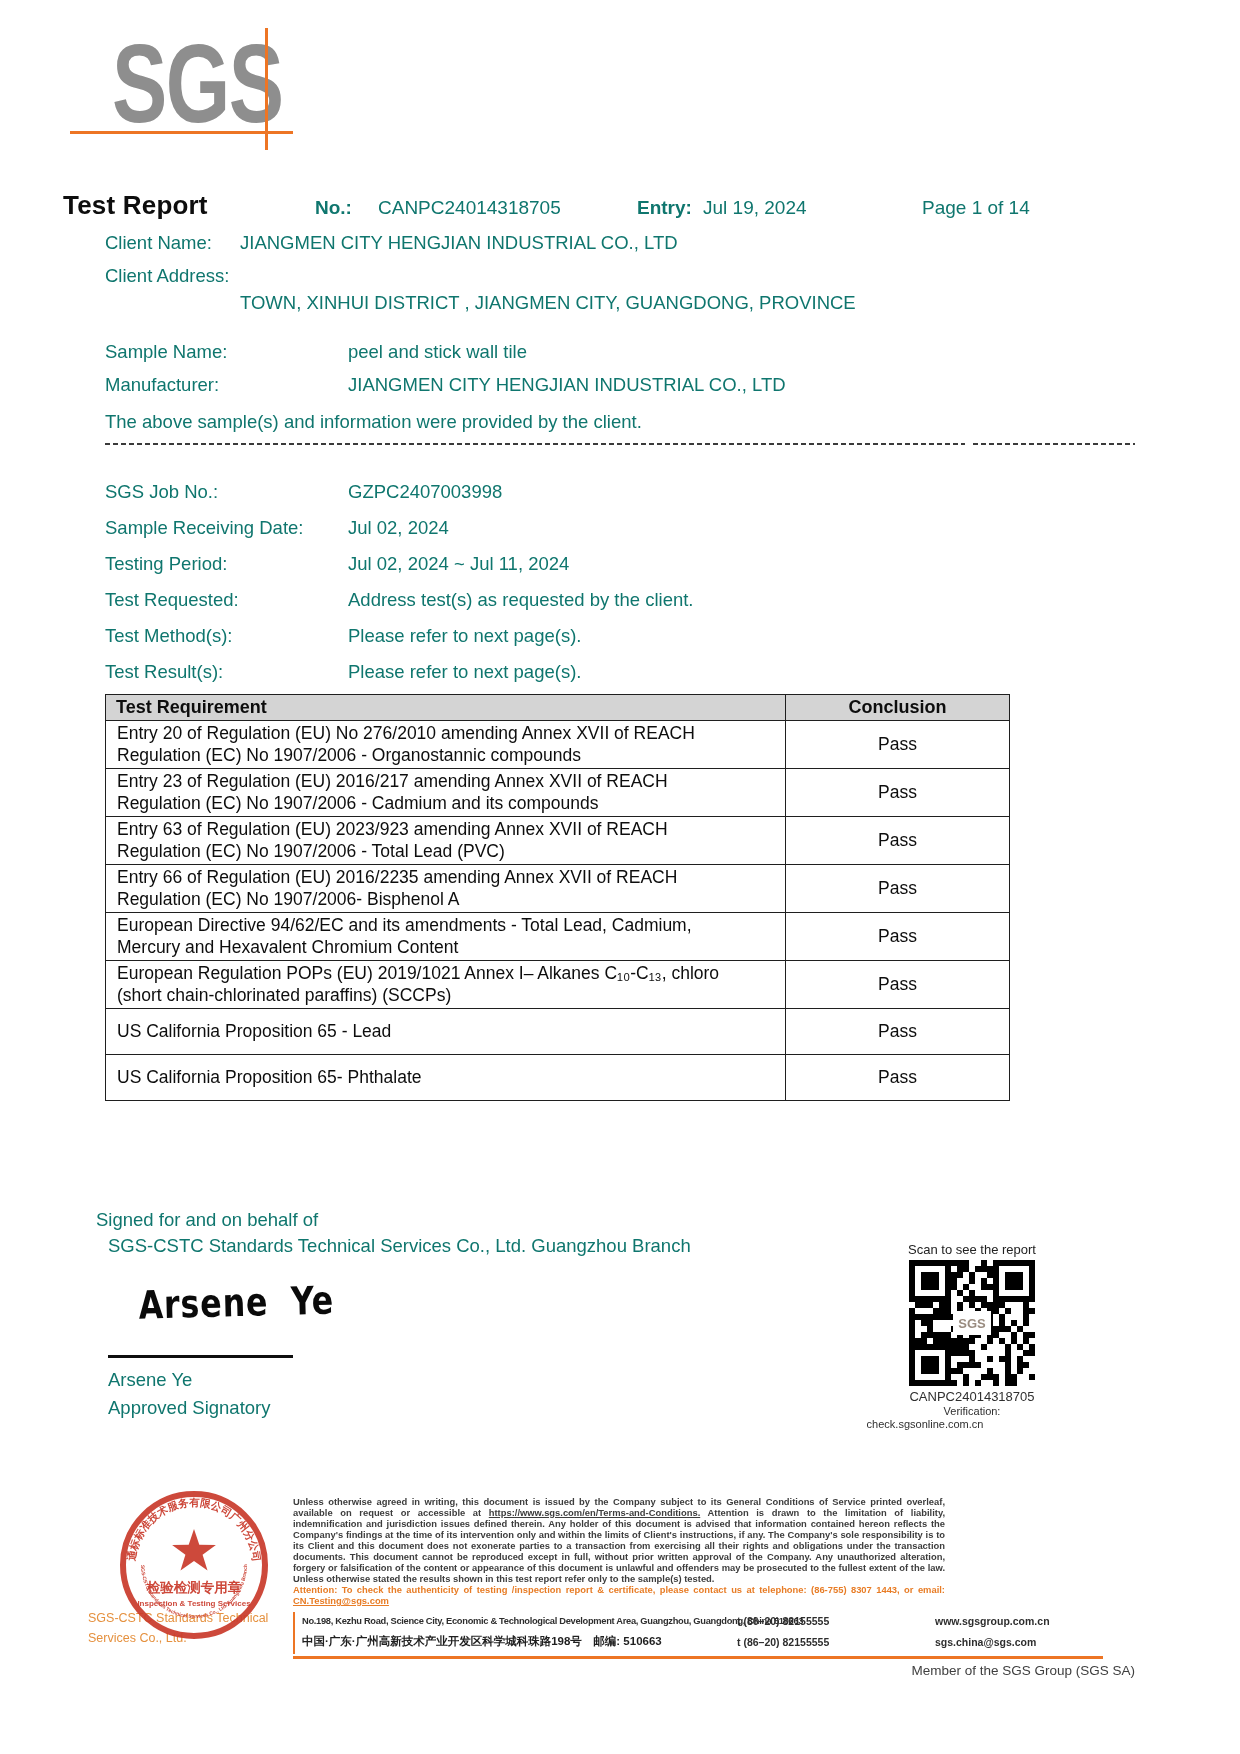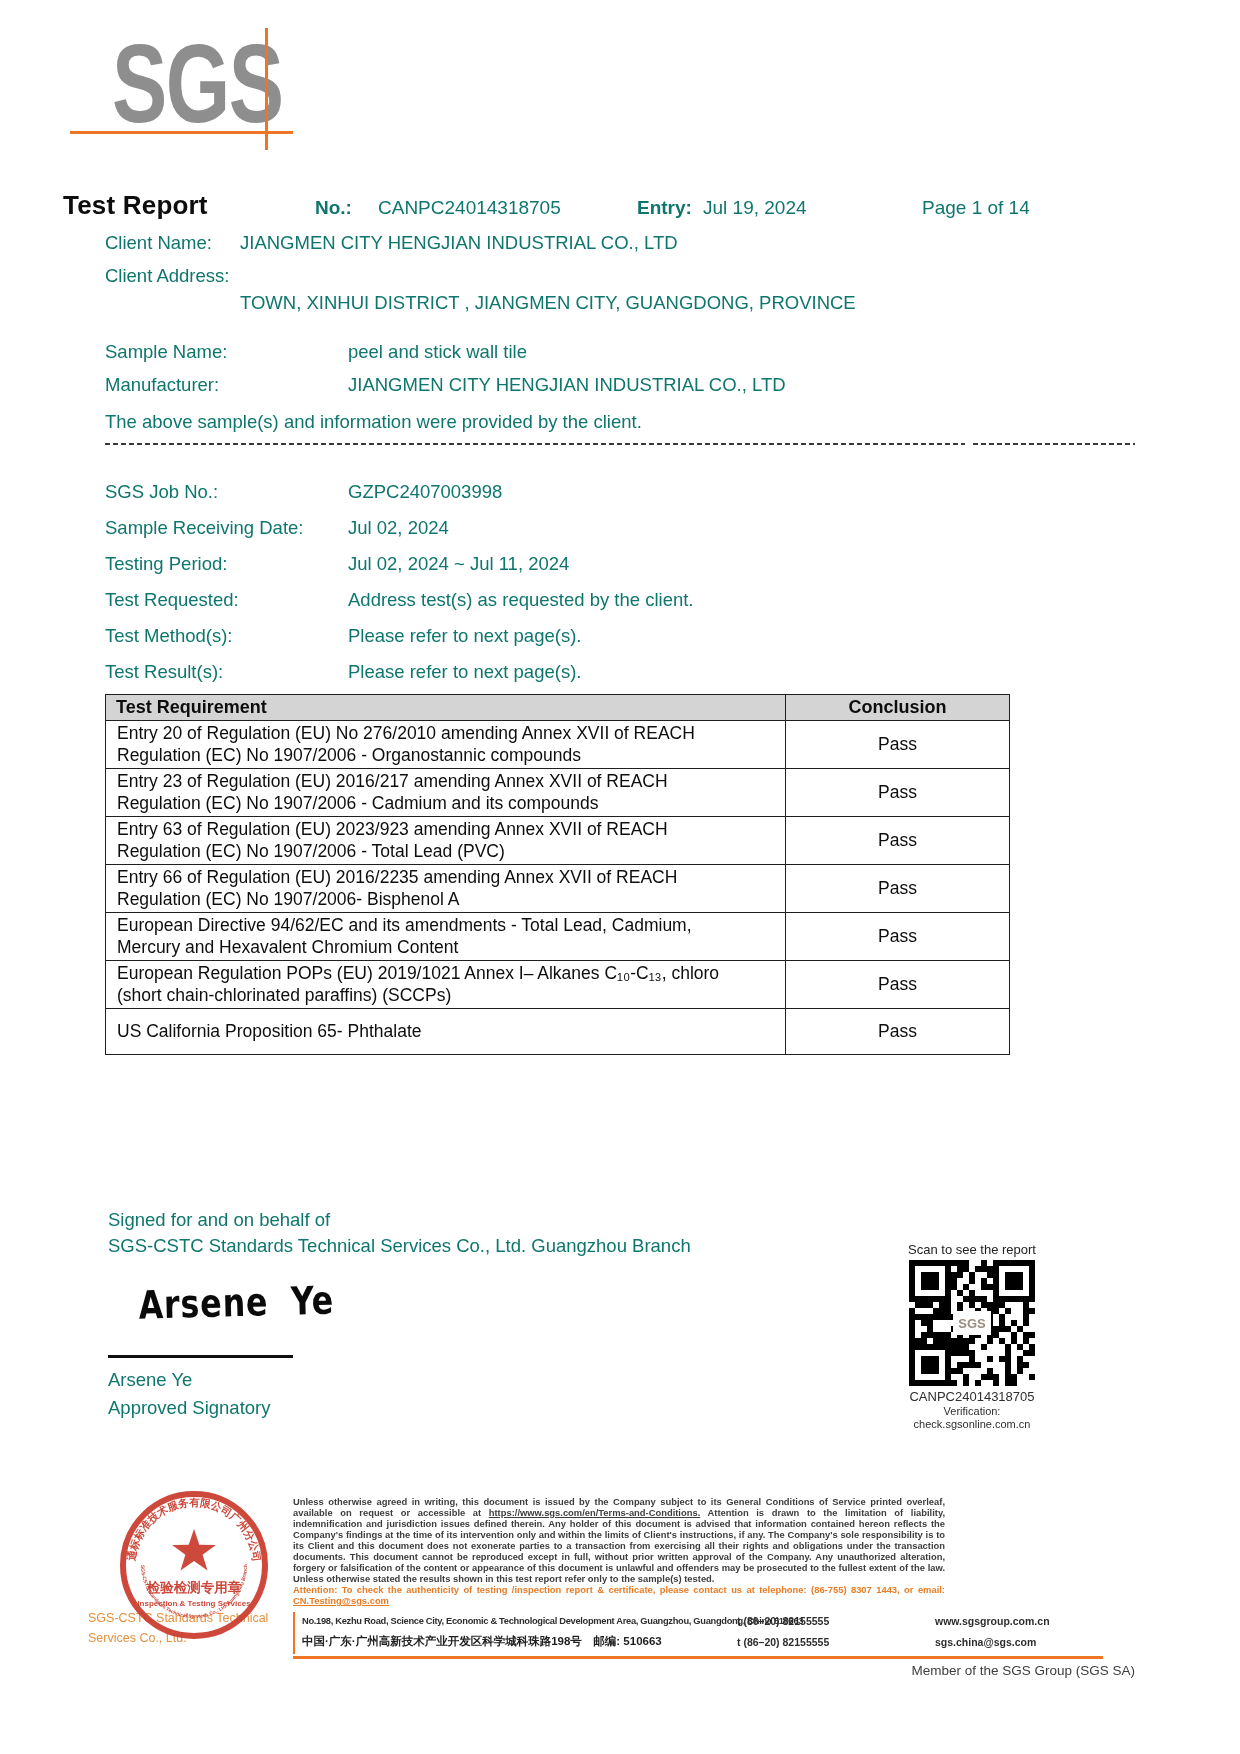--- a/index.html
+++ b/index.html
@@ -139,28 +139,32 @@
       </tr>
       <tr class="r2">
         <td class="req">European Directive 94/62/EC and its amendments - Total Lead, Cadmium, Mercury and Hexavalent Chromium Content</td>
         <td class="pass">Pass</td>
       </tr>
       <tr class="r2">
         <td class="req">European Regulation POPs (EU) 2019/1021 Annex I– Alkanes C₁₀-C₁₃, chloro (short chain-chlorinated paraffins) (SCCPs)</td>
         <td class="pass">Pass</td>
       </tr>
       <tr class="r1">
+        <td class="req">US California Proposition 65 - Lead</td>
+        <td class="pass">Pass</td>
+      </tr>
+      <tr class="r1">
         <td class="req">US California Proposition 65- Phthalate</td>
         <td class="pass">Pass</td>
       </tr>
     </tbody>
       </table>
   </div>
 
-  <div class="abs t" style="left:108px;top:1208px">Signed for and on behalf of</div>
+  <div class="abs t" style="left:96px;top:1208px">Signed for and on behalf of</div>
   <div class="abs t" style="left:108px;top:1234px">SGS-CSTC Standards Technical Services Co., Ltd. Guangzhou Branch</div>
   <div class="abs handwriting" style="left:138px;top:1283px">Arsene Ye</div>
   <div class="abs sig-line" style="left:108px;top:1355px;width:185px"></div>
   <div class="abs t" style="left:108px;top:1368px">Arsene Ye</div>
   <div class="abs t" style="left:108px;top:1396px">Approved Signatory</div>
 
   <div class="abs qr-caption" style="left:900px;top:1242px;width:144px">Scan to see the report</div>
   <div class="abs qr-wrap" style="left:909px;top:1260px">
     <div class="qr-grid">
         <div style="width: 6px; height: 6px;"></div>
@@ -605,21 +609,21 @@
         <div style="width: 6px; height: 6px;"></div>
         <div style="width: 6px; height: 6px;"></div>
       </div>
     <div class="finder" style="left:0;top:0"></div>
     <div class="finder" style="right:0;top:0"></div>
     <div class="finder" style="left:0;bottom:0"></div>
     <div class="qr-center">SGS</div>
   </div>
   <div class="abs qr-sub" style="left:896px;top:1389px;width:152px;font-size:13px">CANPC24014318705</div>
   <div class="abs qr-sub" style="left:896px;top:1405px;width:152px;font-size:11px">Verification:</div>
-  <div class="abs qr-sub" style="left:896px;top:1418px;width:152px;font-size:11px">check.sgsonline.com.cn</div>
+  <div class="abs qr-sub" style="left:849px;top:1418px;width:152px;font-size:11px">check.sgsonline.com.cn</div>
 
   <div class="abs company-orange" style="left:88px;top:1608px;width:230px">
     <div>SGS-CSTC Standards Technical Services Co., Ltd.</div>
   </div>
 
   <div class="abs" style="left:117px;top:1488px;z-index:5">
     <svg width="154" height="154" viewBox="0 0 154 154">
       <circle cx="77" cy="77" r="71" fill="none" stroke="#c9392a" stroke-width="6" opacity="0.92"></circle>
       <defs>
         <path id="arcT" d="M 18 77 A 59 59 0 1 1 136 77"></path>

